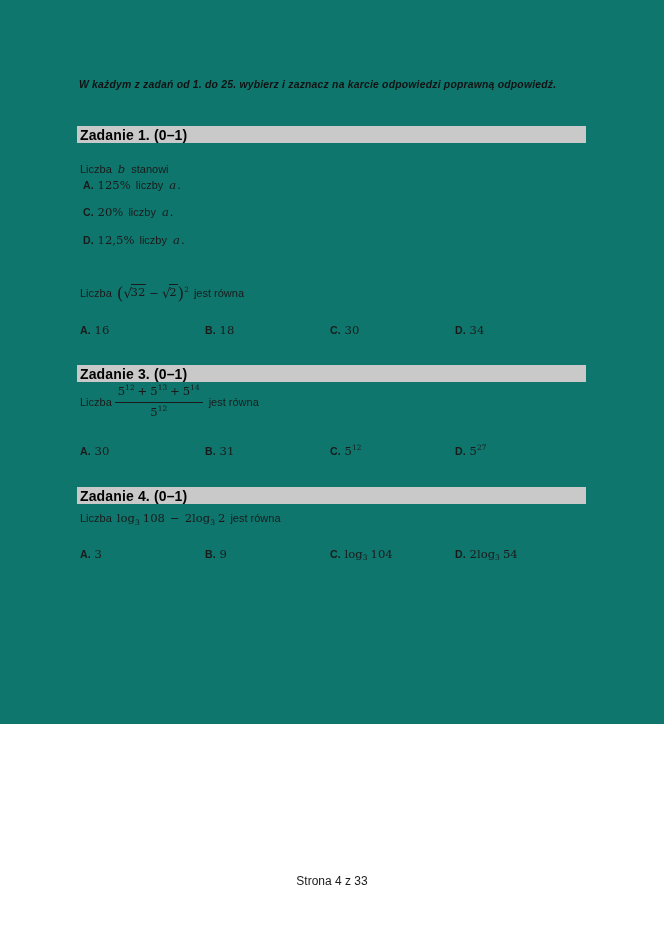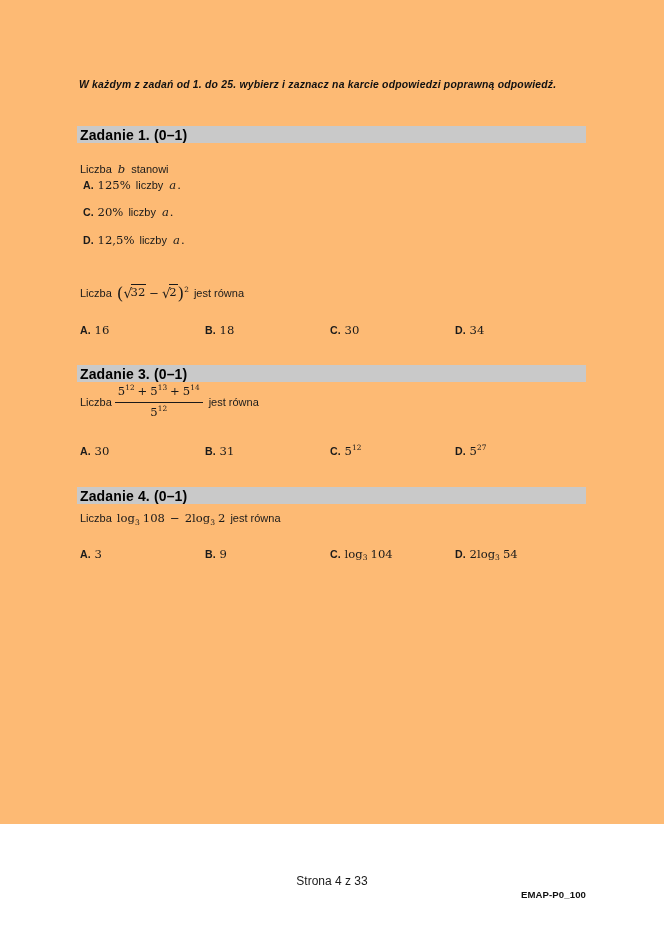--- a/index.html
+++ b/index.html
@@ -12,22 +12,22 @@
     height: 938px;
     position: relative;
     font-family: "Liberation Sans", sans-serif;
     color: #1a1a1a;
     overflow: hidden;
   }
   .page {
     position: absolute;
     left: 0; top: 0;
     width: 664px;
-    height: 824px;
-    background: #fdba74;
+    height: 724px;
+    background: #0f766e;
   }
 
   
   .content {
     position: absolute;
     left: 77px;
     top: 78px;
     width: 509px;
   }
 
@@ -319,15 +319,14 @@
           <div class="opt c3">
             <span class="letter">D.</span><span class="val"><span>2</span><span>log</span><sub class="sb">3</sub><span class="sp-s"></span><span>54</span></span>
           </div>
         </div>
       </div>
     </div>
 
   </div>
 
   <div class="footer-page">Strona 4 z 33</div>
-  <div class="footer-code">EMAP-P0_100</div>
 
 </div>
 
 </body></html>

